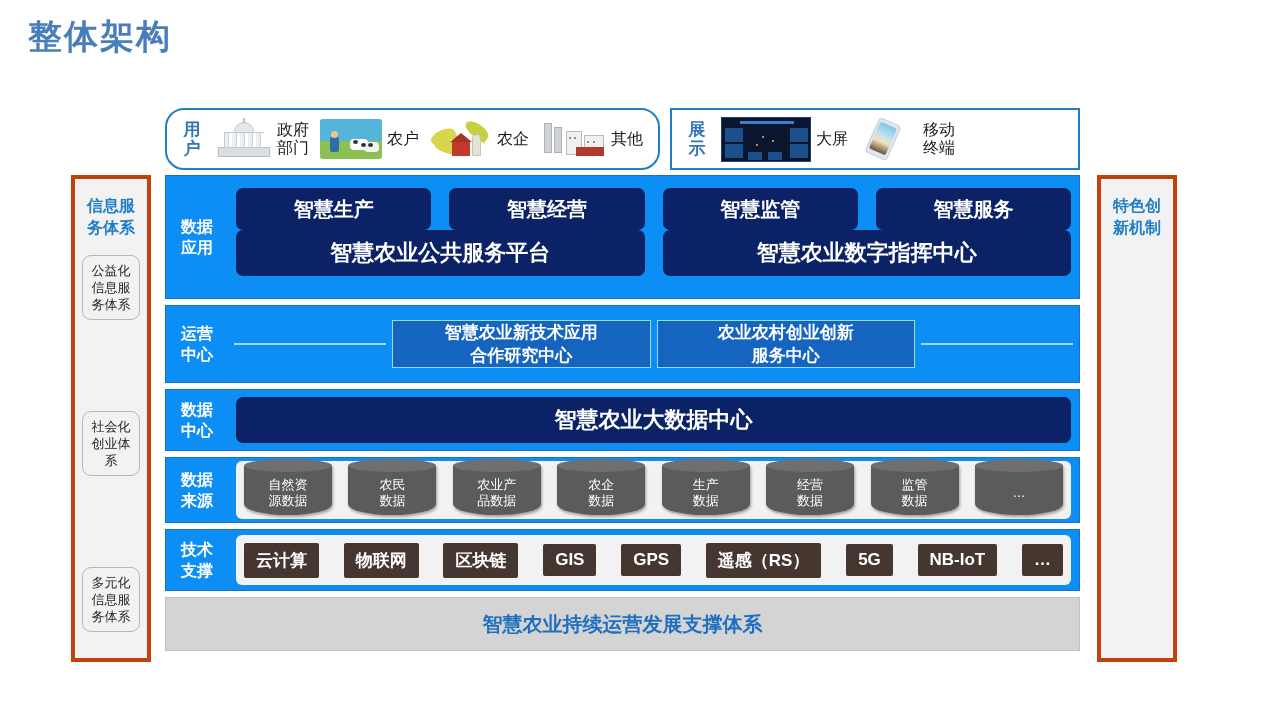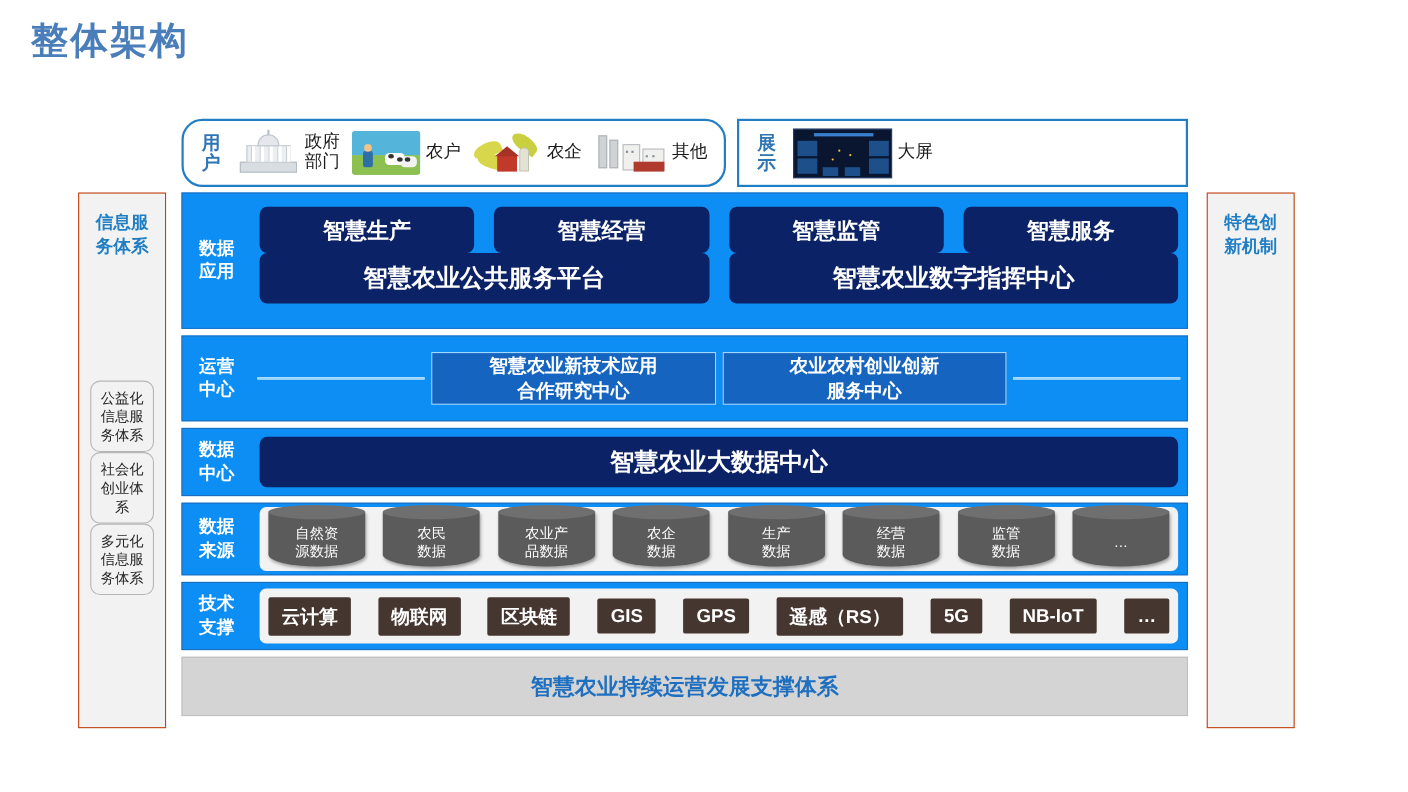--- a/index.html
+++ b/index.html
@@ -66,30 +66,30 @@
   .mon-foot{position:absolute;left:22px;top:41px;width:26px;height:3px;background:#2e3b47;border-radius:2px;}
   .ico-mobile{width:54px;height:42px;}
   .mob-body{position:absolute;left:12px;top:2px;width:24px;height:38px;background:#dfe6ee;border-radius:4px;transform:rotate(24deg);border:1px solid #c3ccd6;box-sizing:border-box;}
   .mob-screen{position:absolute;left:15px;top:6px;width:18px;height:29px;
     background:linear-gradient(180deg,#7fc4ea 0%,#bfe0f2 38%,#f0e2c0 62%,#6d5033 100%);
     transform:rotate(24deg);border-radius:2px;}
 
   
   .side{
     position:absolute;top:175px;width:80px;height:487px;
-    background:#f2f2f2;border:1px solid #c2410c;box-sizing:border-box;
+    background:#f2f2f2;border:4px solid #c2410c;box-sizing:border-box;
     display:flex;flex-direction:column;align-items:center;
   }
   .side-left{left:71px;}
   .side-right{left:1097px;}
   .side-title{
     color:#1f7ec4;font-weight:bold;font-size:16px;line-height:22px;
     text-align:center;margin-top:16px;
   }
-  .side-items{flex:1;display:flex;flex-direction:column;justify-content:center;padding:16px 0 26px;}
+  .side-items{flex:1;display:flex;flex-direction:column;justify-content:space-between;padding:16px 0 26px;}
   .side-item{
     width:58px;border:1px solid #b6b6b6;border-radius:9px;background:#f2f2f2;
     color:#262626;font-size:13px;line-height:17px;text-align:center;
     padding:6px 2px;box-sizing:border-box;
   }
 
   
   .center{position:absolute;left:165px;top:175px;width:915px;height:487px;}
   .band{
     background:#0d8ef5;border:1px solid #1b6fc0;box-sizing:border-box;
@@ -277,20 +277,27 @@
         <span class="bs-cell" style="left:26px;top:34px;width:14px;height:8px"></span>
         <span class="bs-cell" style="left:46px;top:34px;width:14px;height:8px"></span>
         <span class="bs-dot" style="left:40px;top:18px"></span>
         <span class="bs-dot" style="left:50px;top:22px"></span>
         <span class="bs-dot" style="left:34px;top:26px"></span>
       </span>
       <span class="tb-text">大屏</span>
     </div>
 
 
+    <div class="tb-item">
+      <span class="ico ico-mobile">
+        <span class="mob-body"></span>
+          <span class="mob-screen"></span>
+      </span>
+      <span class="tb-text wide">移动<br>终端</span>
+    </div>
   </div>
 </div>
 
 <div class="side side-left">
   <div class="side-title">信息服<br>务体系</div>
   <div class="side-items">
     <div class="side-item">公益化<br>信息服<br>务体系</div>
     <div class="side-item">社会化<br>创业体<br>系</div>
     <div class="side-item">多元化<br>信息服<br>务体系</div>
   </div>

